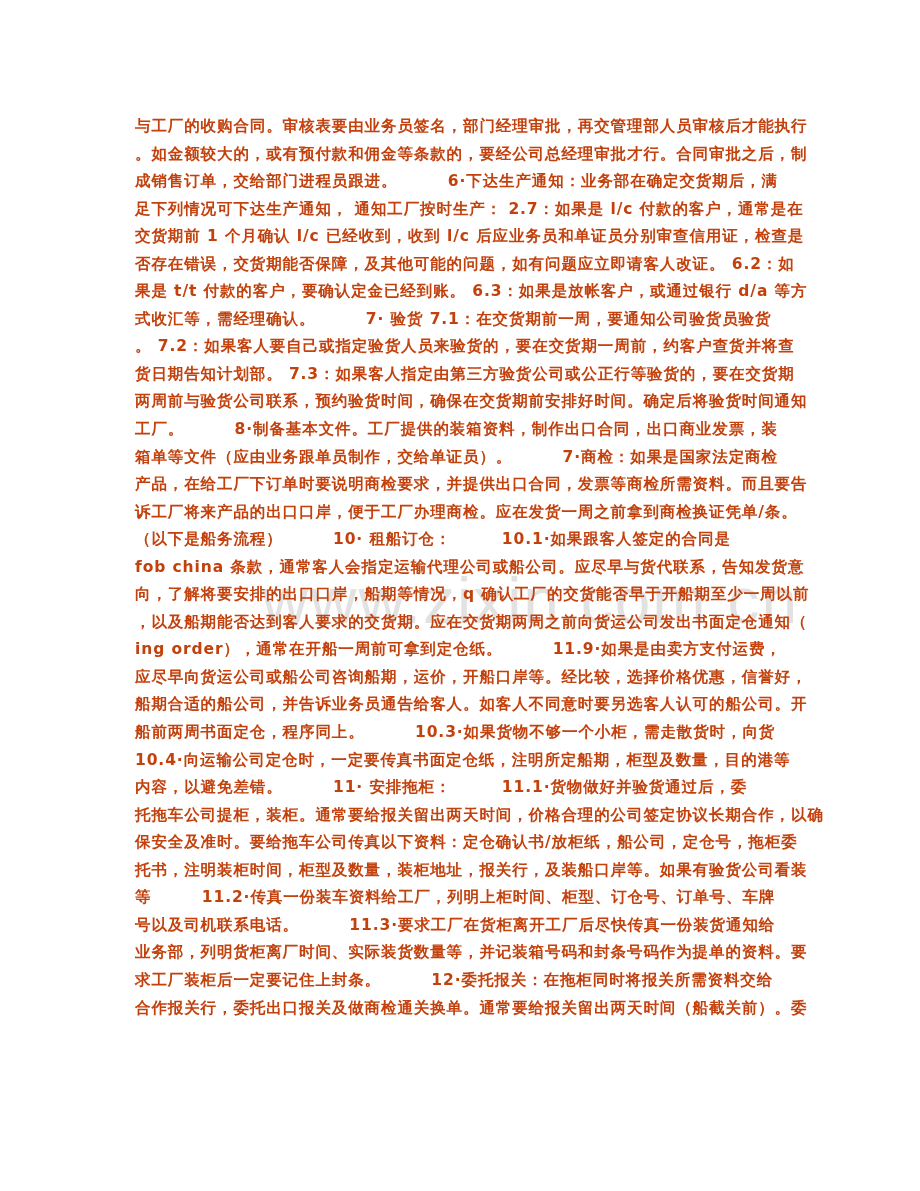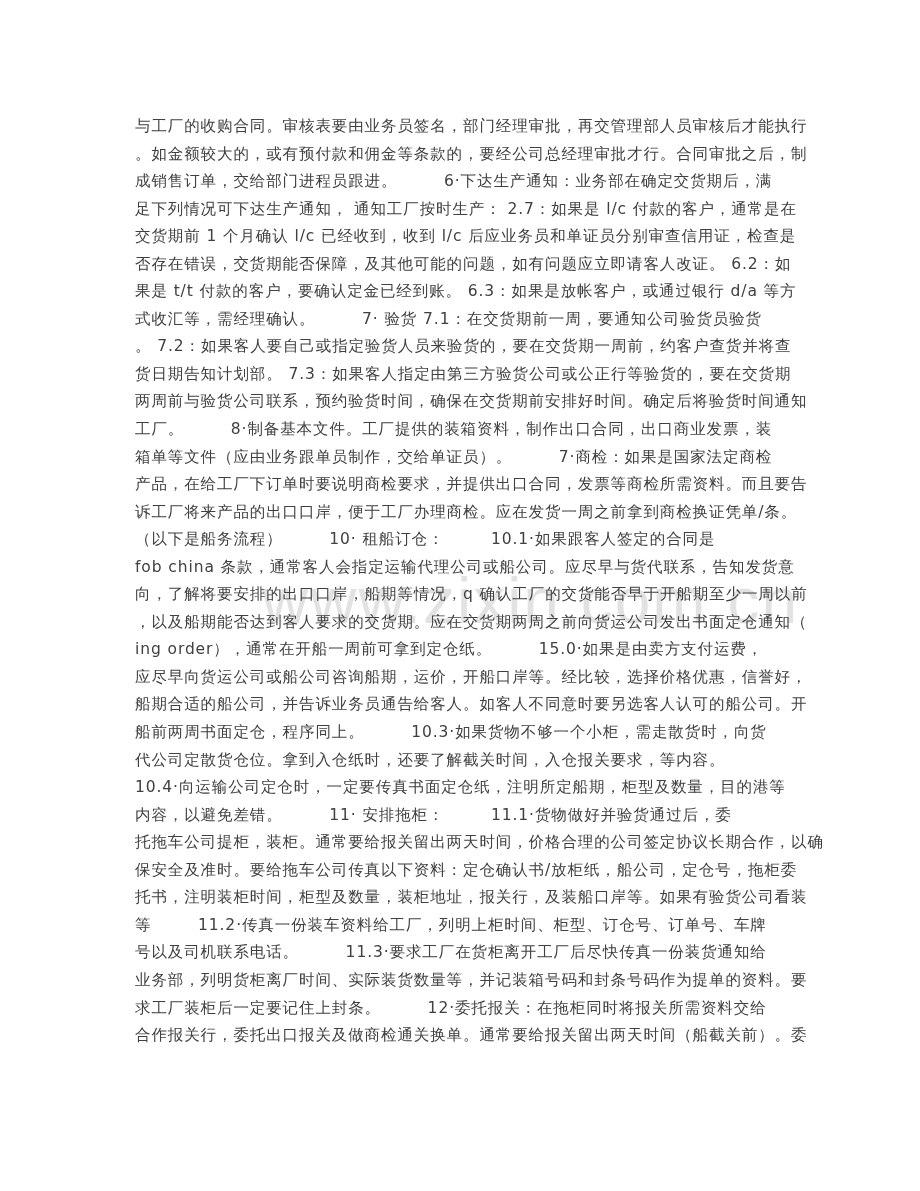--- a/index.html
+++ b/index.html
@@ -24,24 +24,25 @@
     position: absolute;
     left: 135px;
     top: 113px;
     width: 650px;
   }
   .line {
     height: 27.55px;
     line-height: 27.55px;
     font-family: "DejaVu Sans", sans-serif;
     font-size: 15.5px;
-    color: #404040;
+    color: #c2410c;
     white-space: pre;
     overflow: visible;
     letter-spacing: 0.9px;
+    font-weight: bold;
   }
   .watermark {
     position: absolute;
     left: 262px;
     top: 564px;
     font-family: "Liberation Sans", sans-serif;
     font-size: 64px;
     color: rgba(150,150,150,0.28);
     letter-spacing: 2px;
     white-space: nowrap;
@@ -66,25 +67,24 @@
     <div class="line">货日期告知计划部。 7.3：如果客人指定由第三方验货公司或公正行等验货的，要在交货期</div>
     <div class="line">两周前与验货公司联系，预约验货时间，确保在交货期前安排好时间。确定后将验货时间通知</div>
     <div class="line">工厂。        8·制备基本文件。工厂提供的装箱资料，制作出口合同，出口商业发票，装</div>
     <div class="line">箱单等文件（应由业务跟单员制作，交给单证员）。        7·商检：如果是国家法定商检</div>
     <div class="line">产品，在给工厂下订单时要说明商检要求，并提供出口合同，发票等商检所需资料。而且要告</div>
     <div class="line">诉工厂将来产品的出口口岸，便于工厂办理商检。应在发货一周之前拿到商检换证凭单/条。</div>
     <div class="line">（以下是船务流程）        10· 租船订仓：        10.1·如果跟客人签定的合同是</div>
     <div class="line">fob china 条款，通常客人会指定运输代理公司或船公司。应尽早与货代联系，告知发货意</div>
     <div class="line">向，了解将要安排的出口口岸，船期等情况，q 确认工厂的交货能否早于开船期至少一周以前</div>
     <div class="line">，以及船期能否达到客人要求的交货期。应在交货期两周之前向货运公司发出书面定仓通知（</div>
-    <div class="line">ing order），通常在开船一周前可拿到定仓纸。        15.0·如果是由卖方支付运费，</div>
+    <div class="line">ing order），通常在开船一周前可拿到定仓纸。        11.9·如果是由卖方支付运费，</div>
     <div class="line">应尽早向货运公司或船公司咨询船期，运价，开船口岸等。经比较，选择价格优惠，信誉好，</div>
     <div class="line">船期合适的船公司，并告诉业务员通告给客人。如客人不同意时要另选客人认可的船公司。开</div>
     <div class="line">船前两周书面定仓，程序同上。        10.3·如果货物不够一个小柜，需走散货时，向货</div>
-    <div class="line">代公司定散货仓位。拿到入仓纸时，还要了解截关时间，入仓报关要求，等内容。</div>
     <div class="line">10.4·向运输公司定仓时，一定要传真书面定仓纸，注明所定船期，柜型及数量，目的港等</div>
     <div class="line">内容，以避免差错。        11· 安排拖柜：        11.1·货物做好并验货通过后，委</div>
     <div class="line">托拖车公司提柜，装柜。通常要给报关留出两天时间，价格合理的公司签定协议长期合作，以确</div>
     <div class="line">保安全及准时。要给拖车公司传真以下资料：定仓确认书/放柜纸，船公司，定仓号，拖柜委</div>
     <div class="line">托书，注明装柜时间，柜型及数量，装柜地址，报关行，及装船口岸等。如果有验货公司看装</div>
     <div class="line">等        11.2·传真一份装车资料给工厂，列明上柜时间、柜型、订仓号、订单号、车牌</div>
     <div class="line">号以及司机联系电话。        11.3·要求工厂在货柜离开工厂后尽快传真一份装货通知给</div>
     <div class="line">业务部，列明货柜离厂时间、实际装货数量等，并记装箱号码和封条号码作为提单的资料。要</div>
     <div class="line">求工厂装柜后一定要记住上封条。        12·委托报关：在拖柜同时将报关所需资料交给</div>
     <div class="line">合作报关行，委托出口报关及做商检通关换单。通常要给报关留出两天时间（船截关前）。委</div>

